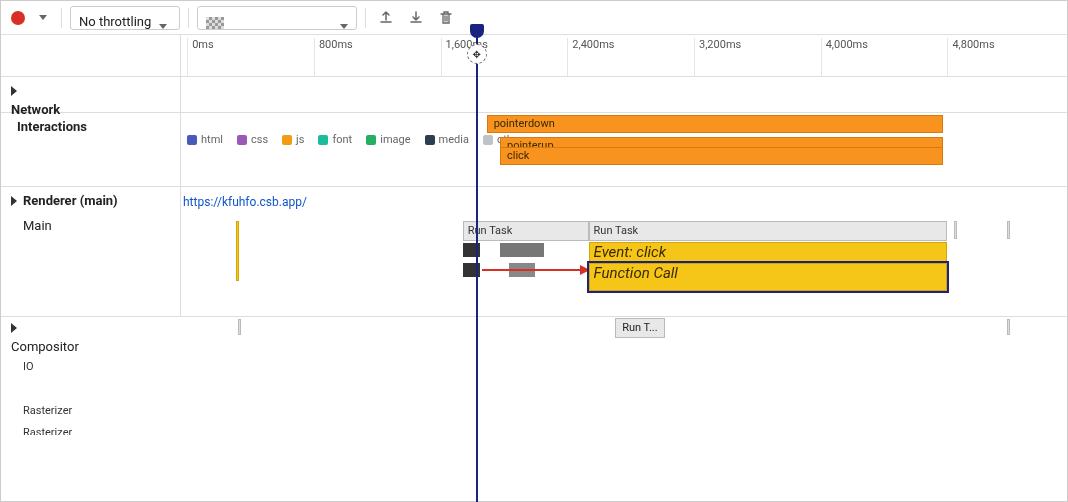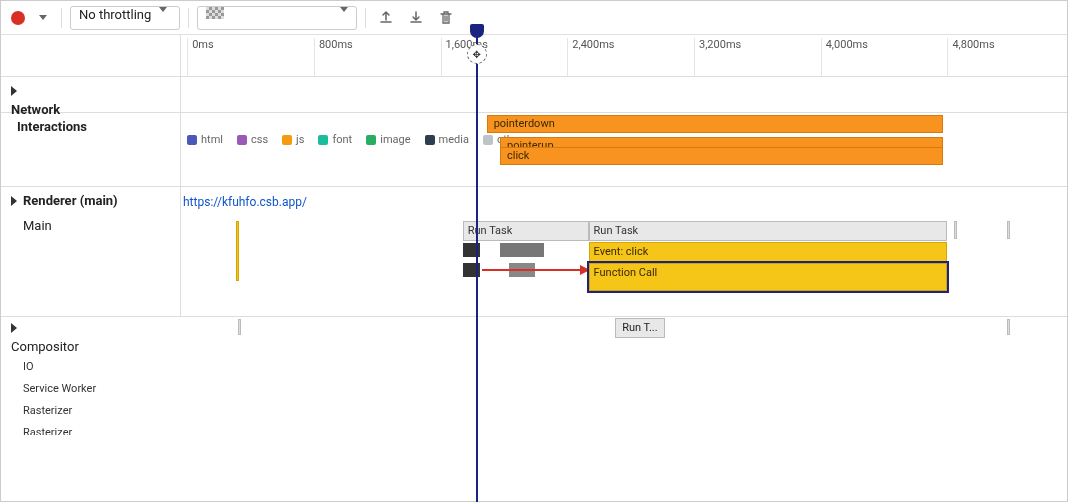--- a/index.html
+++ b/index.html
@@ -36,21 +36,21 @@
     border-right: 4px solid transparent;
     border-top: 5px solid #666;
     margin: 0 6px;
     cursor: pointer;
   }
   .select-box {
     height: 24px;
     border: 1px solid #ccc;
     border-radius: 3px;
     display: flex;
-    align-items: flex-start;
+    align-items: flex-end;
     padding: 0 8px;
     gap: 8px;
     font-size: 13px;
     cursor: pointer;
   }
   .select-box .caret {
     width: 0; height: 0;
     border-left: 4px solid transparent;
     border-right: 4px solid transparent;
     border-top: 5px solid #666;
@@ -225,24 +225,25 @@
     font-size: 11px;
     padding-left: 4px;
     line-height: 18px;
     color: #333;
   }
   .event-bar {
     position: absolute;
     height: 28px;
     background: #f5c518;
     border: 1px solid #d4a408;
-    font-size: 11px;
+    font-size: 15px;
     padding-left: 4px;
     line-height: 18px;
     color: #3b2a00;
+    font-style: italic;
   }
   .event-bar.selected {
     outline: 2px solid #1a237e;
   }
   .darkbox {
     position: absolute;
     height: 14px;
     background: #333;
   }
   .arrow-line {
@@ -439,21 +440,20 @@
     <div class="runt-box" style="left:49%;top:1px">Run T...</div>
     <div class="tiny-bar" style="left:93.2%;top:2px;height:16px;background:#ddd;border-color:#bbb"></div>
   </div>
 </div>
 
 <div class="simple-row">
   <div class="simple-label">IO</div>
   <div class="simple-body"></div>
 </div>
 <div class="simple-row">
-  <div class="simple-label">Service Worker</div>
   <div class="simple-body"></div>
 </div>
 <div class="simple-row">
   <div class="simple-label">Rasterizer</div>
   <div class="simple-body"></div>
 </div>
 <div class="simple-row">
   <div class="simple-label" style="padding-bottom:0;overflow:hidden;height:12px">Rasterizer</div>
   <div class="simple-body"></div>
 </div>

